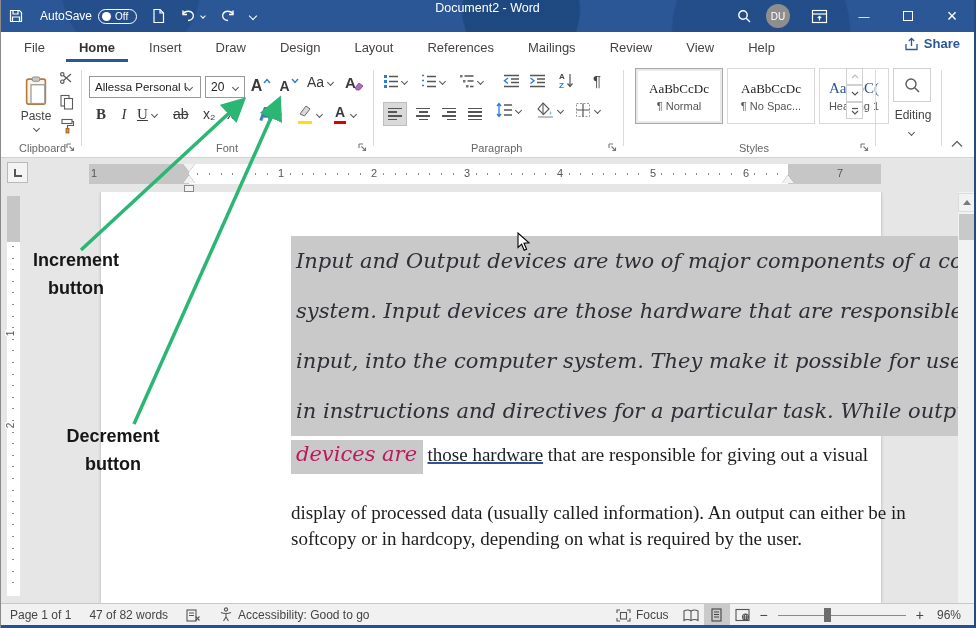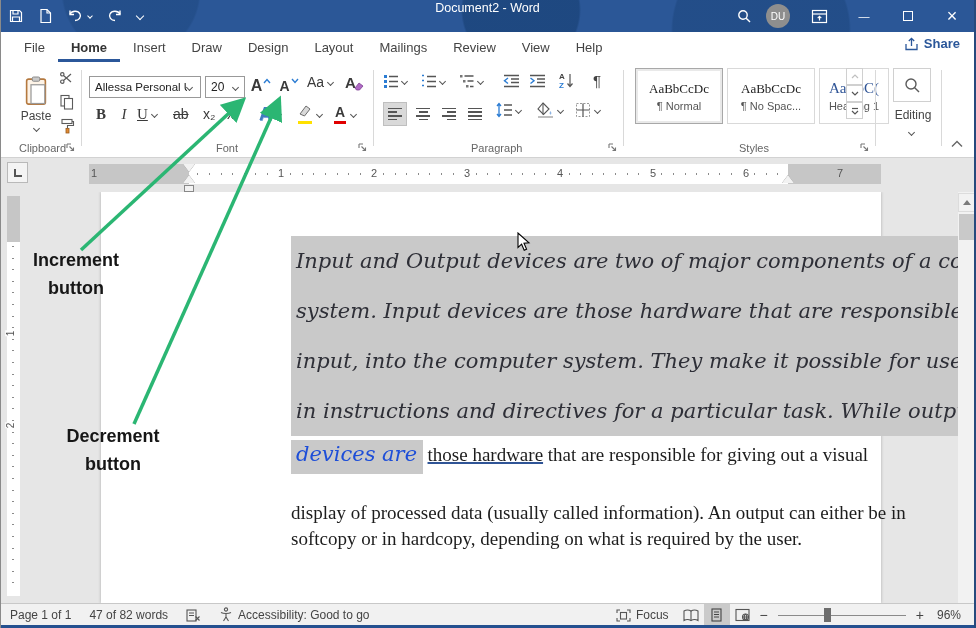--- a/index.html
+++ b/index.html
@@ -21,21 +21,21 @@
   .toggle .knob { width:9px; height:9px; border-radius:50%; background:#fff; }
   .title-center { position:absolute; left:0; right:0; top:0; height:16px; display:flex; align-items:center; justify-content:center; font-size:12.5px; pointer-events:none; }
   .tb-right { position:absolute; right:0; top:0; height:32px; display:flex; align-items:center; }
   .avatar { width:24px; height:24px; border-radius:50%; background:#8e8e8e; color:#fff; font-size:10px; display:flex; align-items:center; justify-content:center; }
   .winbtn { width:44px; height:32px; display:flex; align-items:center; justify-content:center; font-size:15px; }
   .maxbox { width:10px; height:10px; border:1px solid #fff; }
   .chev { display:inline-block; width:6px; height:6px; border-right:1.5px solid currentColor; border-bottom:1.5px solid currentColor; transform:rotate(45deg); }
   .chev.small { width:4px; height:4px; }
 
   
-  .tabrow { position:absolute; left:0; top:32px; width:100%; height:30px; background:#fff; display:flex; align-items:center; }
+  .tabrow { position:absolute; left:0; top:32px; width:100%; height:30px; background:#fff; display:flex; align-items:center;gap:8px; }
   .rtab { padding:0 13px; height:30px; display:flex; align-items:center; font-size:13px; color:#444; cursor:default; }
   .rtab.active { color:#333; border-bottom:3px solid #2b579a; font-weight:bold; padding-top:3px; }
   .share-btn { position:absolute; right:14px; top:36px; display:flex; align-items:center; gap:5px; color:#2b579a; font-size:13px; font-weight:bold; }
 
   
   .ribbon { position:absolute; left:0; top:62px; width:100%; height:96px; background:#fff; border-bottom:1px solid #d2d2d2; font-size:12px; color:#444; }
   .vsep { position:absolute; top:8px; height:76px; width:1px; background:#d9d9d9; }
   .glabel { position:absolute; top:80px; font-size:11px; color:#666; }
   .launcher { position:absolute; top:80px; width:11px; height:11px; }
   .btn { display:flex; align-items:center; justify-content:center; cursor:default; }
@@ -77,21 +77,21 @@
   .vscroll .up { position:absolute; top:1px; left:0; width:17px; height:19px; background:#f2f2f2; border:1px solid #dcdcdc; display:flex; align-items:center; justify-content:center; }
   .vscroll .up i { width:0; height:0; border-left:4px solid transparent; border-right:4px solid transparent; border-bottom:5px solid #7a7a7a; }
   .vscroll .thumb { position:absolute; top:22px; left:1px; width:15px; height:26px; background:#c9c9c9; }
 
   
   .textblock { position:absolute; left:190px; top:44px; }
   .script-line { height:50px; line-height:50px; white-space:nowrap;
     font-family:"DejaVu Serif", serif; font-style:italic; font-size:21px; color:#2e2f37; }
   .hl { background:#c9c9c9; padding:0 5px; display:inline-block; }
   .mixedline { white-space:nowrap; margin-top:6px; height:34px; }
-  .mixedline .scriptpart { font-family:"DejaVu Serif", serif; font-style:italic; font-size:21px; color:#1d4ed8; background:#c9c9c9; padding:2px 6px 8px 5px; }
+  .mixedline .scriptpart { font-family:"DejaVu Serif", serif; font-style:italic; font-size:21px; color:#be185d; background:#c9c9c9; padding:2px 6px 8px 5px; }
   .serif { font-family:"Liberation Serif", serif; font-size:19px; color:#1d1d1d; }
   .uline { text-decoration:underline; text-decoration-color:#2f5496; text-decoration-thickness:2px; }
   .serifpara { margin-top:24px; width:620px; font-family:Liberation Serif, serif; font-size:19px; color:#1d1d1d; line-height:26px; }
 
   
   .callout { position:absolute; font-weight:bold; font-size:18px; color:#161616; text-align:center; line-height:28px; z-index:40; }
   #arrows { position:absolute; left:0; top:0; width:976px; height:628px; pointer-events:none; z-index:45; }
   #cursor { position:absolute; left:516px; top:232px; z-index:46; }
 
   
@@ -112,20 +112,27 @@
 <div id="window">
 
   <div class="titlebar">
     <div class="tb-item">
       <svg width="16" height="16" viewBox="0 0 16 16" fill="none" stroke="#fff" stroke-width="1.2">
           <path d="M2.5 2.5h9l2 2v9h-11z"></path>
           <path d="M5 2.5v3.5h5V2.5"></path>
           <path d="M4.5 13.5V9h7v4.5"></path>
         </svg>
     </div>
+    <div class="tb-item autosave-pill">
+      <span>AutoSave</span>
+      <span class="toggle">
+        <span class="knob"></span>
+        <span>Off</span>
+      </span>
+    </div>
     <div class="tb-item">
       <svg width="15" height="16" viewBox="0 0 15 16" fill="none" stroke="#fff" stroke-width="1.2">
           <path d="M3 1.5h6l3.5 3.5v9.5H3z"></path>
           <path d="M9 1.5V5h3.5"></path>
         </svg>
     </div>
     <div class="tb-item" style="gap:4px;">
       <svg width="17" height="16" viewBox="0 0 17 16" fill="none" stroke="#fff" stroke-width="1.4">
           <path d="M3 6 C5 2.5, 11 2, 13 6 C14.5 9, 12 12.5, 8 12.5"></path>
           <path d="M3 2.5v4h4"></path>
@@ -173,20 +180,21 @@
     </div>
   </div>
 
   <div class="tabrow" style="padding-left:10px;">
     <div class="rtab">File</div>
     <div class="rtab active">Home</div>
     <div class="rtab">Insert</div>
     <div class="rtab">Draw</div>
     <div class="rtab">Design</div>
     <div class="rtab">Layout</div>
+    <div class="rtab">References</div>
     <div class="rtab">Mailings</div>
     <div class="rtab">Review</div>
     <div class="rtab">View</div>
     <div class="rtab">Help</div>
   </div>
   <div class="share-btn">
     <svg width="15" height="14" viewBox="0 0 15 14" fill="none" stroke="#2b579a" stroke-width="1.3">
         <path d="M2 7v5.5h11V7"></path>
         <path d="M7.5 9V1.5 M4.8 4 L7.5 1.4 L10.2 4"></path>
       </svg>

